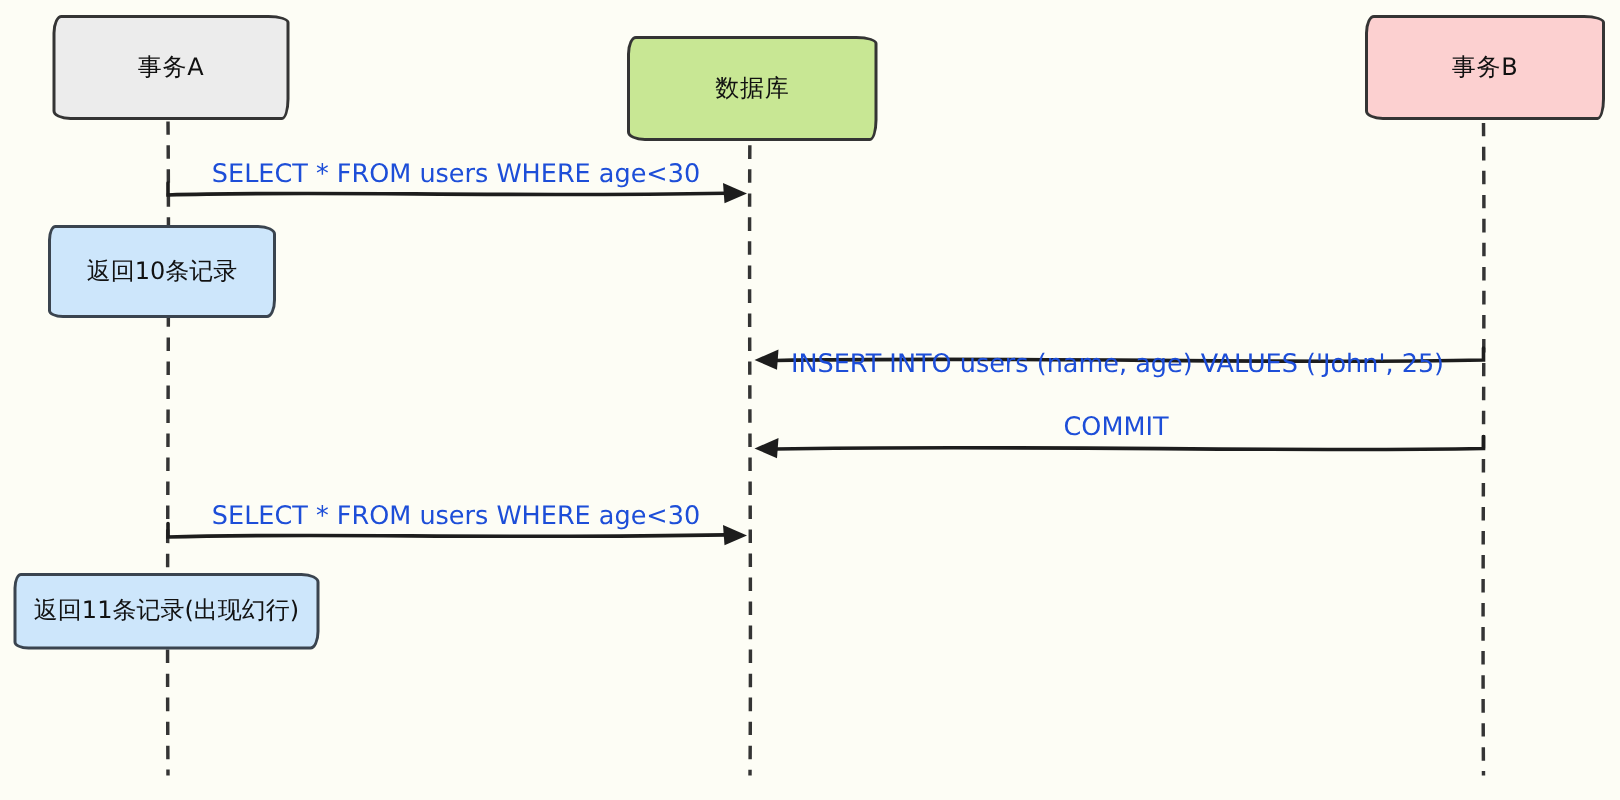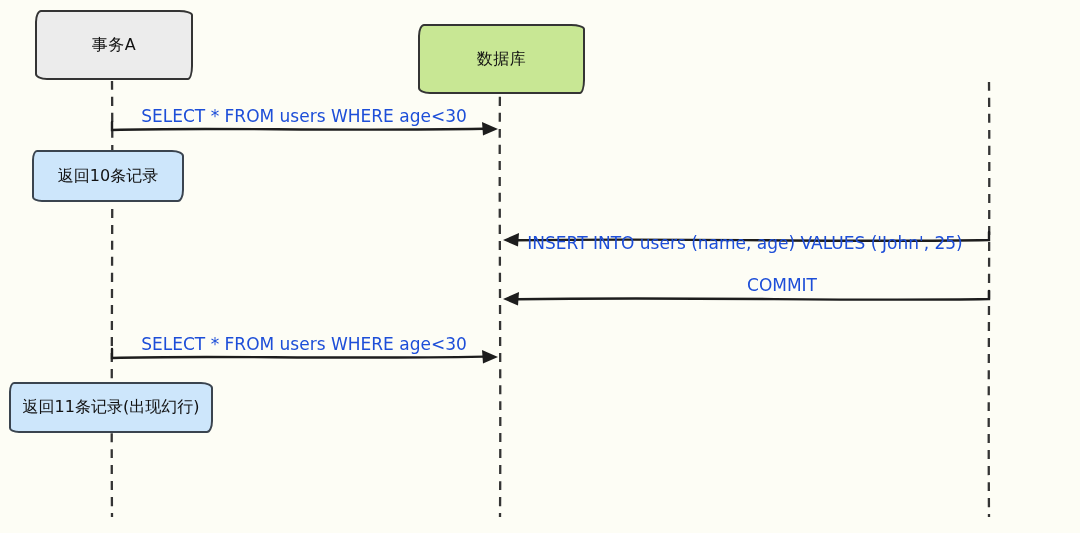--- a/index.html
+++ b/index.html
@@ -44,34 +44,34 @@
     display: flex;
     align-items: center;
     justify-content: center;
     border: 2.5px solid #3a444f;
     box-sizing: border-box;
     background: #cde6fb;
     font-size: 16px;
     color: #111;
     border-radius: 5px 12px 6px 10px / 10px 6px 12px 5px;
   }
-  .note-1 { left: 32px; top: 150px; width: 152px; height: 52px; }
+  .note-1 { left: 32px; top: 150px; width: 152px; height: 62px; }
   .note-2 { left: 9px;  top: 382px; width: 204px; height: 51px; text-align: right; }
 
   .msg-label {
     position: absolute;
     transform: translateX(-50%);
     white-space: nowrap;
     font-size: 17px;
     color: #1d4ed8;
     background: transparent;
   }
   .msg-1 { left: 304px; top: 106px; }
   .msg-2 { left: 745px; top: 233px; }
-  .msg-3 { left: 744px; top: 275px; margin-left: 38px; }
+  .msg-3 { left: 744px; top: 275px; }
   .msg-4 { left: 304px; top: 334px; }
 </style>
 </head>
 <body>
 
 <div id="canvas">
 
   <svg id="lines-layer" viewBox="0 0 1080 533" xmlns="http://www.w3.org/2000/svg">
 
     <path d="M112 81 C 113 190, 111 380, 112 517" fill="none" stroke="#343434" stroke-width="2.3" stroke-dasharray="9 7"></path>
@@ -90,20 +90,23 @@
     <path d="M112 349 L112 358 C 210 355, 330 359.5, 484 356.6" fill="none" stroke="#1d1d1d" stroke-width="2.4" stroke-linecap="round"></path>
     <polygon points="498,357 482,350 483,363.5" fill="#1d1d1d"></polygon>
   </svg>
 
   <div class="actor-box actor-a">
     <span>事务A</span>
   </div>
   <div class="actor-box actor-db">
     <span>数据库</span>
   </div>
+  <div class="actor-box actor-b">
+    <span>事务B</span>
+  </div>
 
   <div class="msg-label msg-1">SELECT * FROM users WHERE age&lt;30</div>
   <div class="msg-label msg-2">INSERT INTO users (name, age) VALUES ('John', 25)</div>
   <div class="msg-label msg-3">COMMIT</div>
   <div class="msg-label msg-4">SELECT * FROM users WHERE age&lt;30</div>
 
   <div class="note-box note-1">
     <span>返回10条记录</span>
   </div>
   <div class="note-box note-2">

